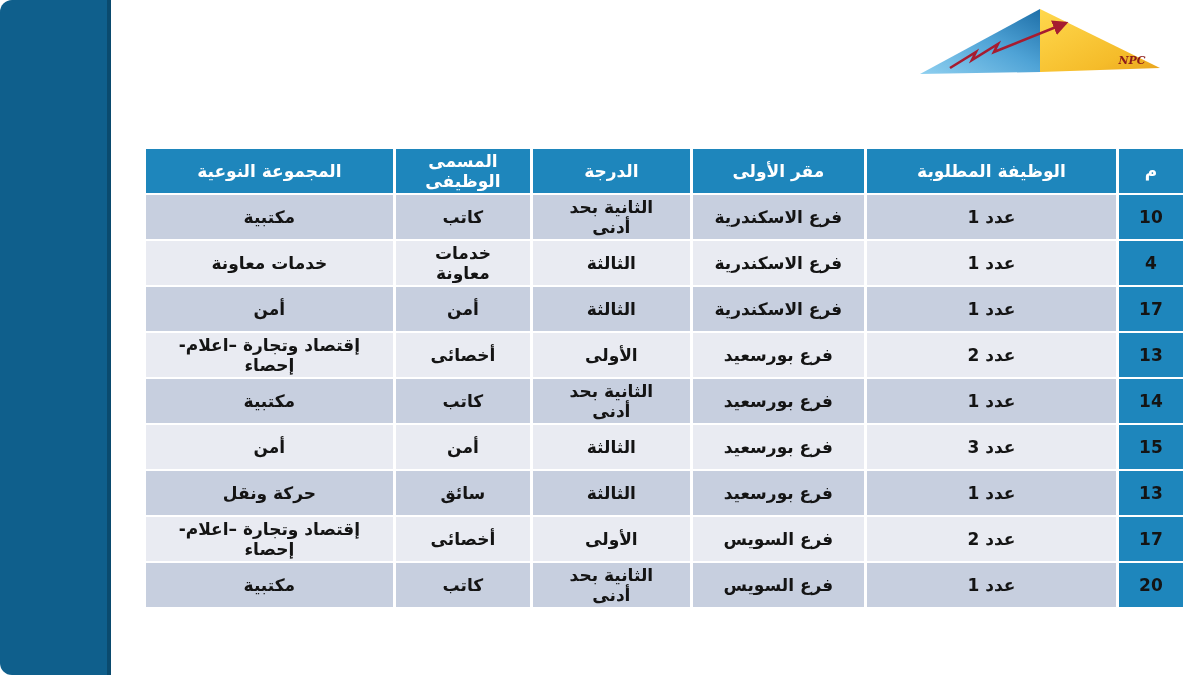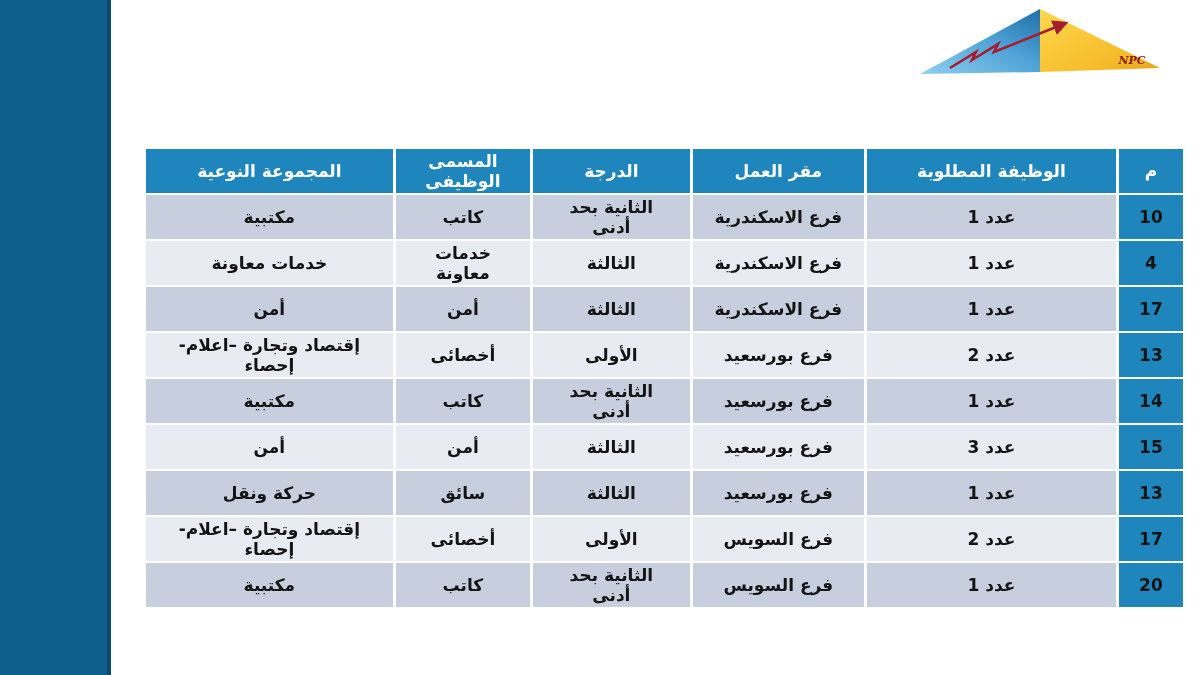--- a/index.html
+++ b/index.html
@@ -8,21 +8,21 @@
     --header-blue:#1E86BC;
     --band-dark:#C7CFDF;
     --band-light:#E9EBF2;
     --text-dark:#141414;
     --logo-red:#A61C30;
     --logo-navy:#16162E;
   }
   html,body{margin:0;padding:0;}
   body{font-family:"DejaVu Sans",sans-serif;background:#fff;}
   .slide{
-    position:relative;width:1200px;height:675px;background:#fff;overflow:hidden;
+    position:relative;width:1200px;height:675px;background:#fff;overflow:hidden;border-radius:12px;
   }
   .accent-bar{
     position:absolute;left:0;top:0;width:107px;height:675px;
     background:var(--sidebar);border-right:4px solid var(--sidebar-edge);
   }
   
   .logo{position:absolute;left:895px;top:6px;width:290px;text-align:center;}
   .logo svg{display:block;margin:0 auto;}
   .logo-ar{
     direction:rtl;font-size:24px;font-weight:bold;color:var(--logo-navy);
@@ -97,21 +97,21 @@
         <col class="c-count">
         <col class="c-location">
       <col class="c-grade">
         <col class="c-title">
         <col class="c-group">
     </colgroup>
     <thead>
       <tr>
         <th>م</th>
         <th>الوظيفة المطلوبة</th>
-        <th>مقر العمل</th>
+        <th>مقر الأولى</th>
         <th>الدرجة</th>
         <th>المسمى الوظيفى</th>
         <th>المجموعة النوعية</th>
       </tr>
     </thead>
     <tbody>
       <tr class="band-dark">
         <td class="num-cell">10</td>
         <td>عدد 1</td>
         <td>فرع الاسكندرية</td>

